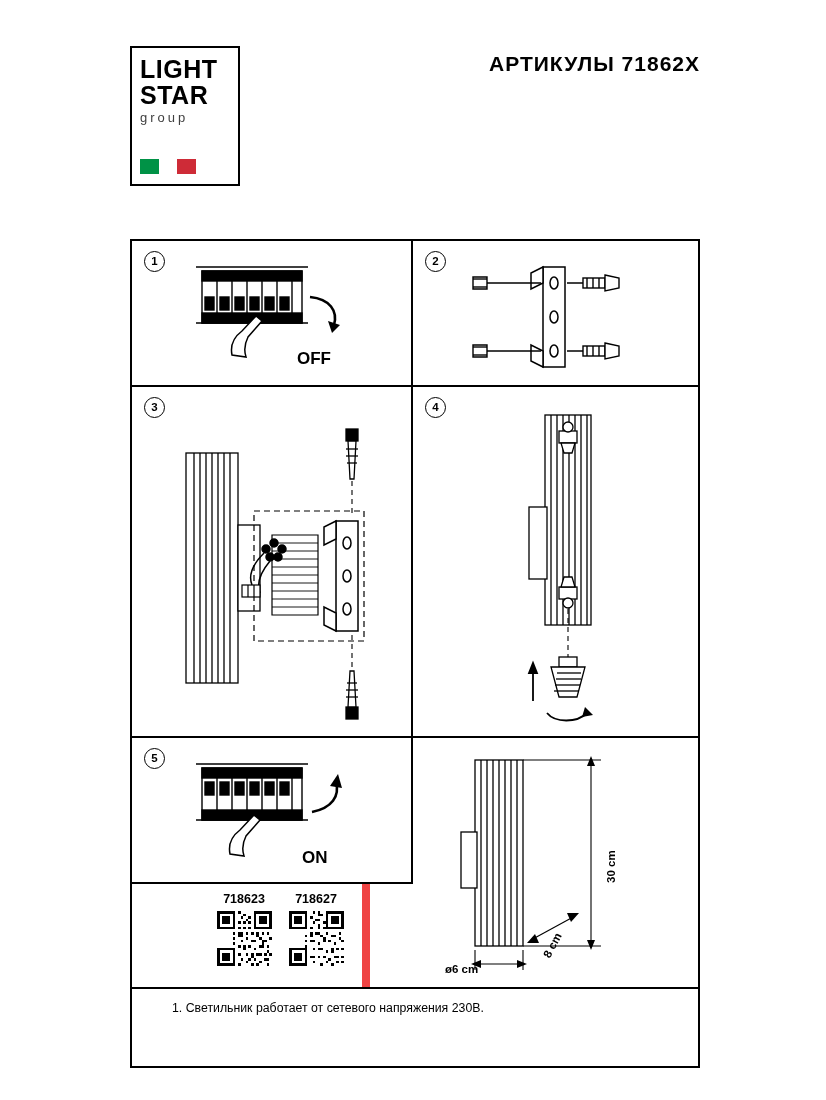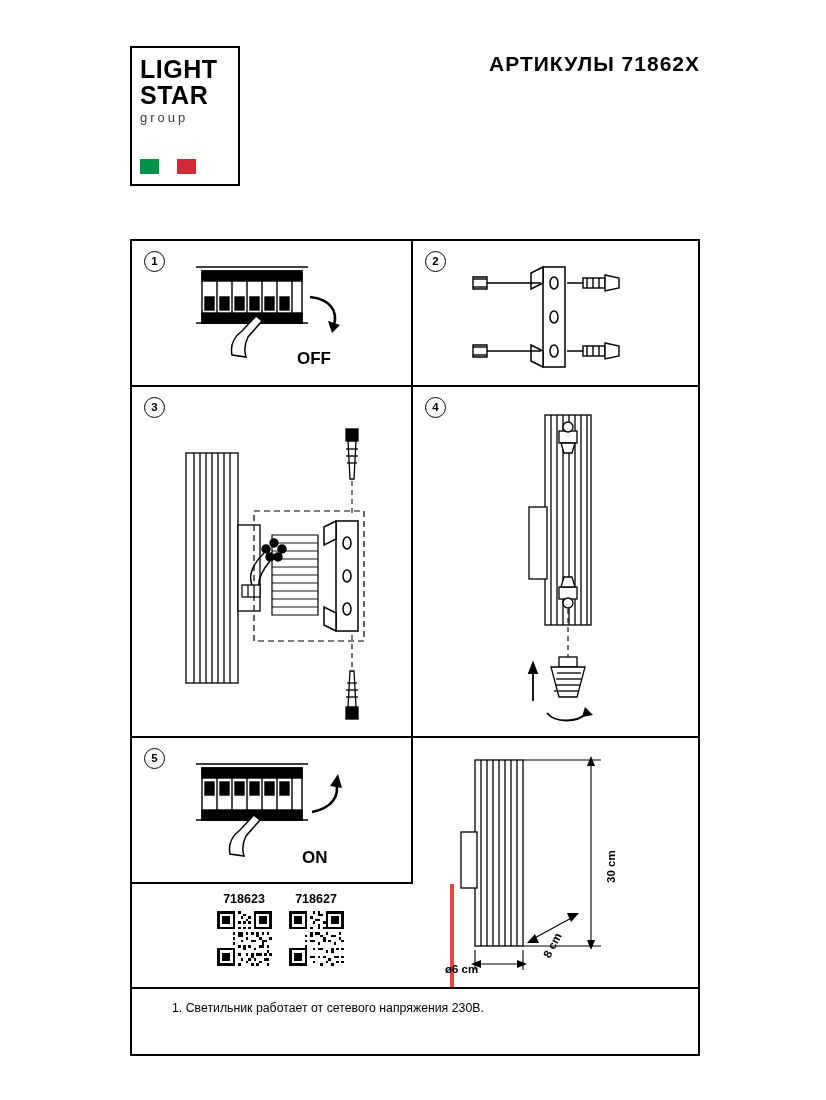--- a/index.html
+++ b/index.html
@@ -103,21 +103,21 @@
   }
   .cell {
     position: absolute;
     box-sizing: border-box;
   }
   .cell-1 { left: 0;     top: 0;    width: 281px; height: 146px; border-right: 2px solid #000; border-bottom: 2px solid #000; }
   .cell-2 { left: 281px; top: 0;    width: 285px; height: 146px; border-bottom: 2px solid #000; }
   .cell-3 { left: 0;     top: 146px;width: 281px; height: 351px; border-right: 2px solid #000; border-bottom: 2px solid #000; }
   .cell-4 { left: 281px; top: 146px;width: 285px; height: 351px; border-bottom: 2px solid #000; }
   .cell-5 { left: 0;     top: 497px;width: 281px; height: 146px; border-right: 2px solid #000; border-bottom: 2px solid #000; }
-  .cell-6 { left: 0;     top: 643px;width: 322px; height: 103px; border-right: 4px solid #ef4444; }
+  .cell-6 { left: 0;     top: 643px;width: 238px; height: 103px; border-right: 8px solid #ef4444; }
   .cell-7 { left: 281px; top: 497px;width: 285px; height: 249px; }
 
   .step-num {
     position: absolute;
     left: 12px;
     top: 10px;
     width: 19px;
     height: 19px;
     border: 1.6px solid #000;
     border-radius: 50%;
@@ -175,21 +175,21 @@
     transform-origin: left top;
     white-space: nowrap;
   }
 
   
   .notes {
     position: absolute;
     left: 130px;
     top: 989px;
     width: 570px;
-    height: 67px;
+    height: 79px;
     border: 2px solid #000;
     border-top: none;
     box-sizing: border-box;
     padding: 10px 0 0 40px;
   }
   .note {
     font-size: 12.3px;
     line-height: 19px;
   }
 </style>

